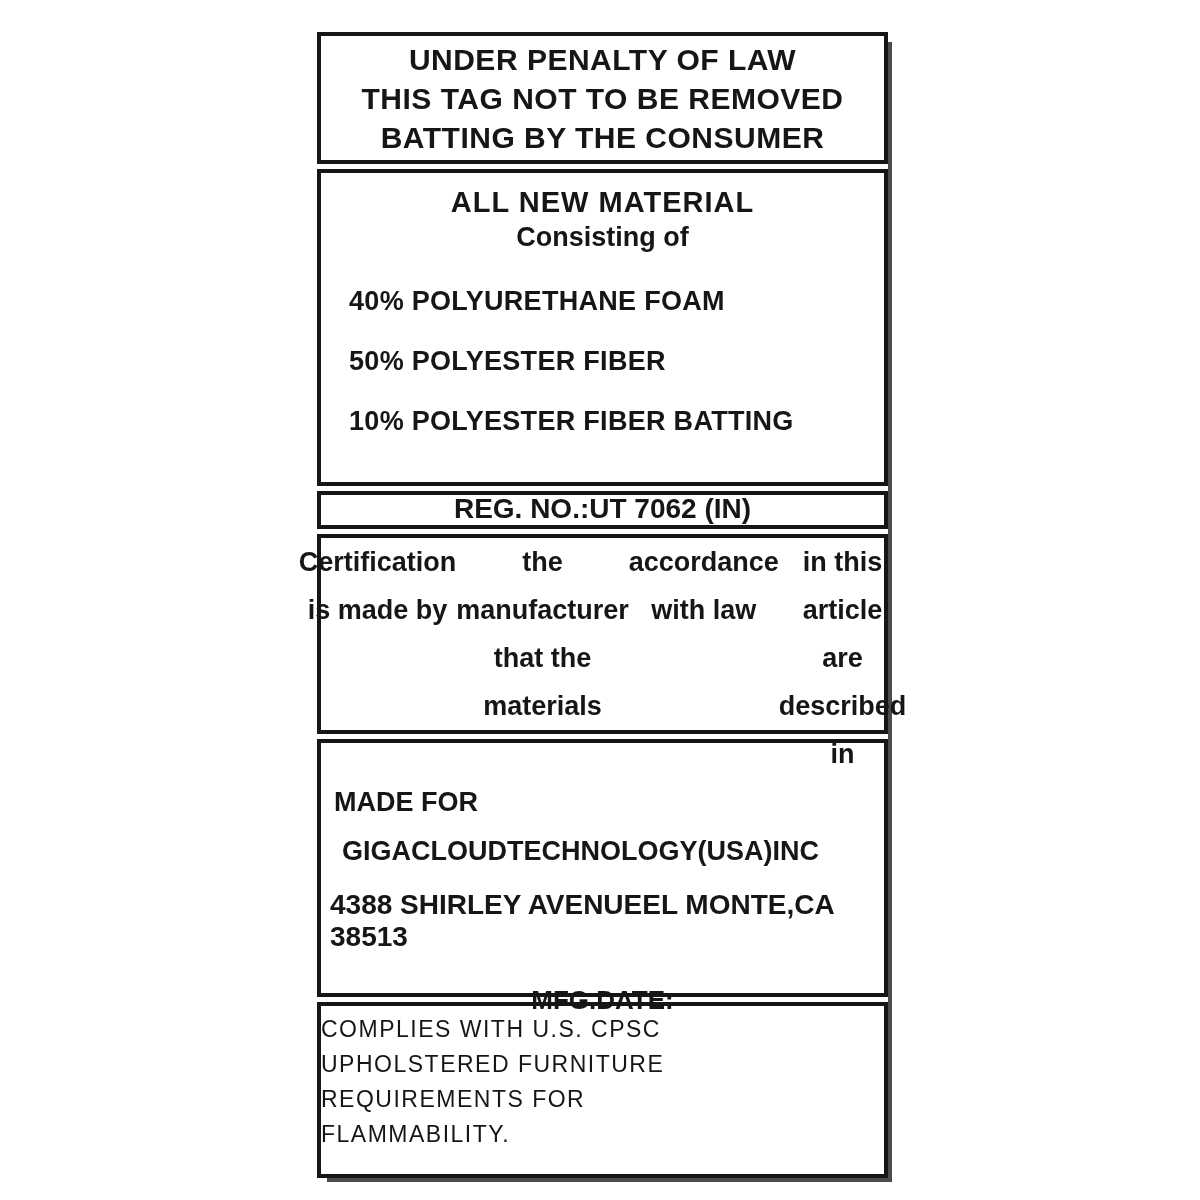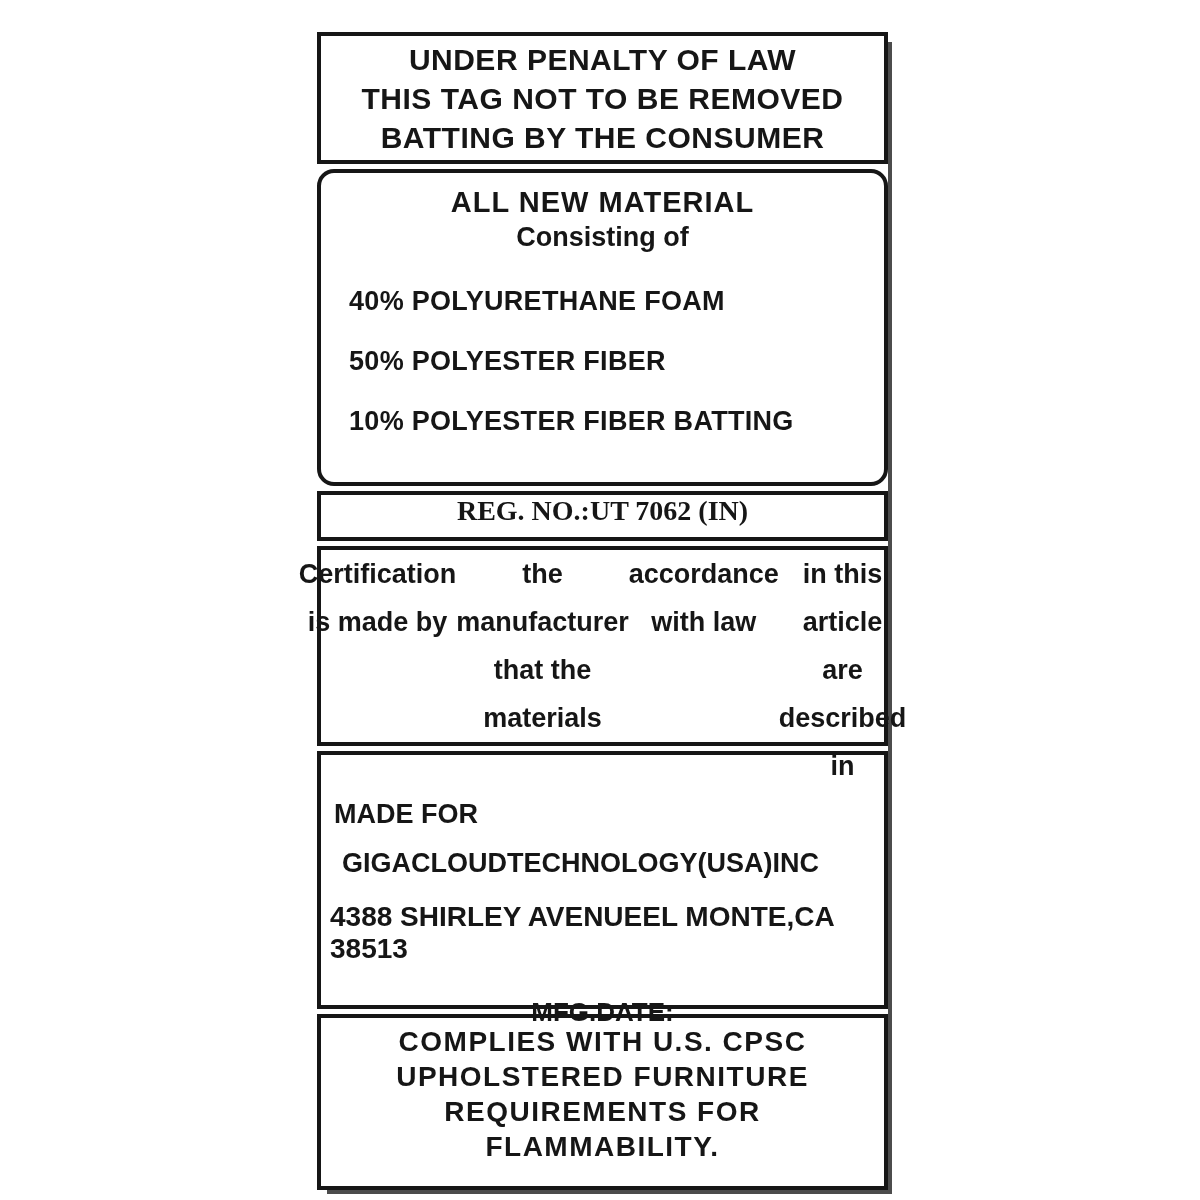--- a/index.html
+++ b/index.html
@@ -51,21 +51,20 @@
     font-size:30px;
     line-height:39px;
     letter-spacing:0.5px;
   }
 
   
   .materials-box{
     height:317px;
     padding-top:13px;
     font-weight:bold;
-    border-radius:17px;
   }
   .materials-title{
     text-align:center;
     font-size:29px;
     line-height:33px;
     letter-spacing:1px;
   }
   .materials-sub{
     text-align:center;
     font-size:27px;
@@ -78,27 +77,26 @@
     font-size:27px;
   }
   .material-item{
     margin-bottom:32px;
     line-height:28px;
     letter-spacing:0.3px;
   }
 
   
   .reg-box{
-    height:50px;
+    height:38px;
     display:flex;
-    align-items:flex-start;
+    align-items:flex-end;
     justify-content:center;
     font-weight:bold;
     font-size:28px;
-    font-family:Liberation Serif, serif;
   }
 
   
   .cert-box{
     height:200px;
     display:flex;
     flex-direction:row;
     justify-content:center;
     text-align:center;
     font-weight:bold;
@@ -130,23 +128,22 @@
     margin-top:32px;
     font-size:26px;
     font-weight:bold;
     line-height:30px;
   }
 
   
   .cpsc-box{
     height:176px;
     padding-top:6px;
-    text-align:center;
-    font-weight:bold;
-    font-size:28px;
+    font-weight:normal;
+    font-size:23px;
     line-height:35px;
     letter-spacing:1.5px;
   }
 </style>
 </head>
 <body>
 
 <div class="page">
   <div class="label">
 

